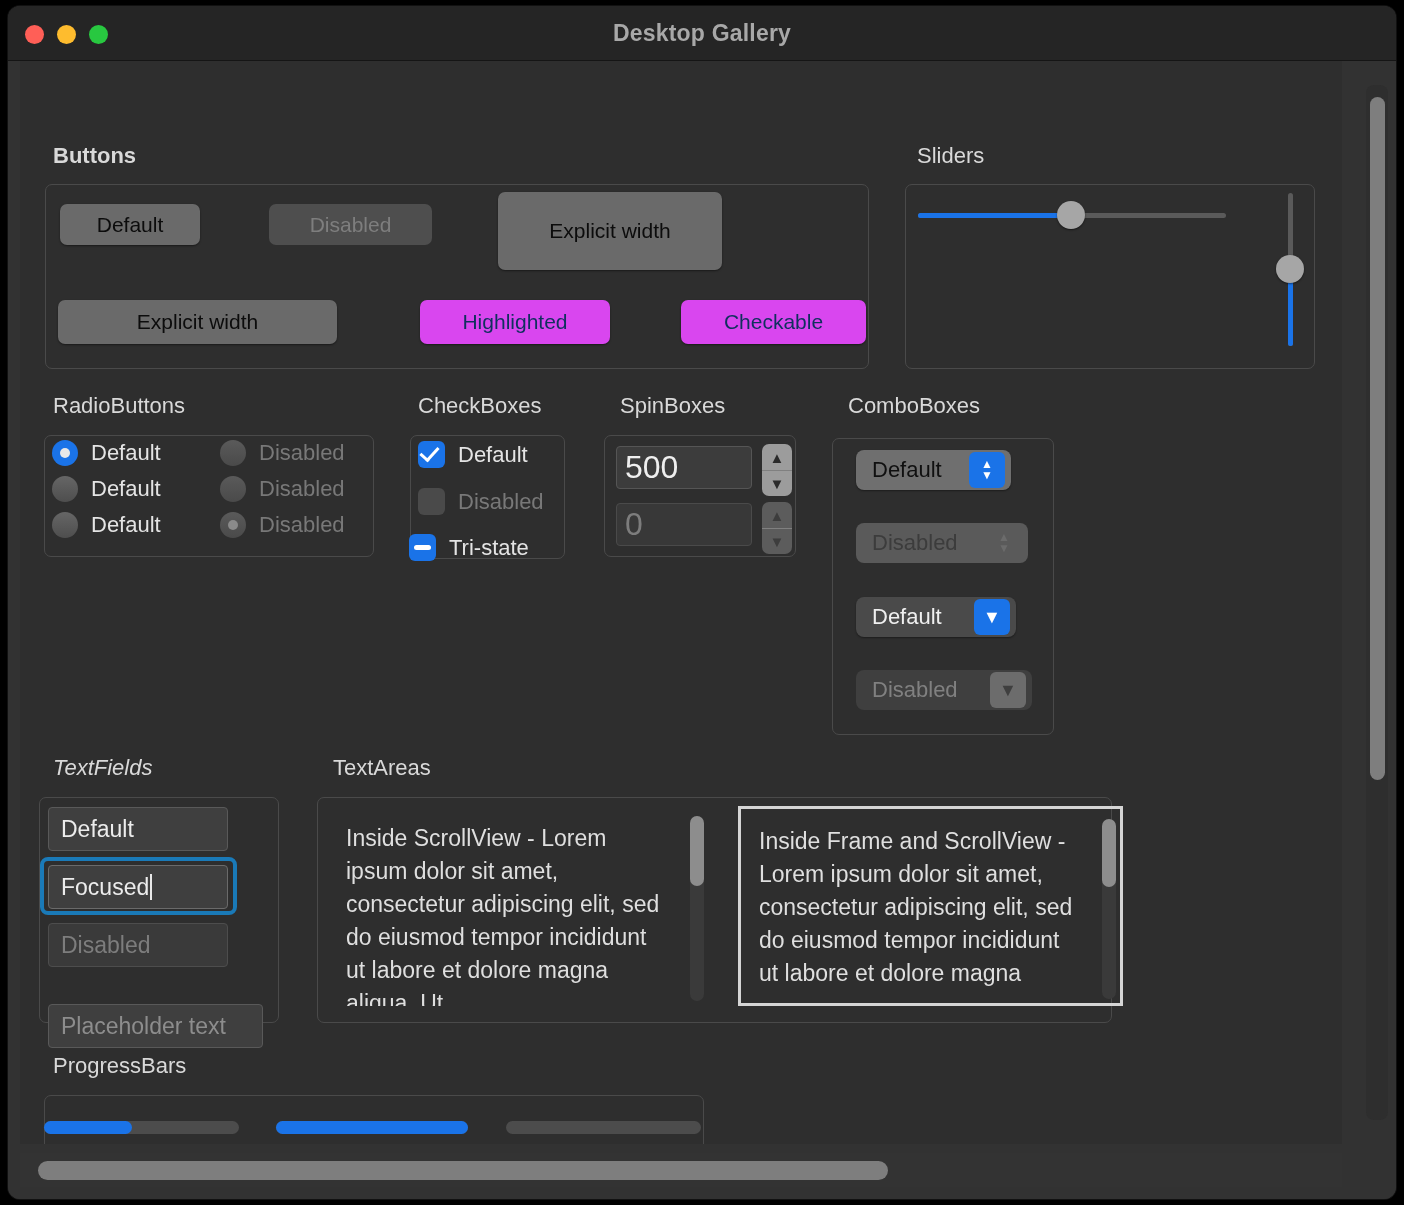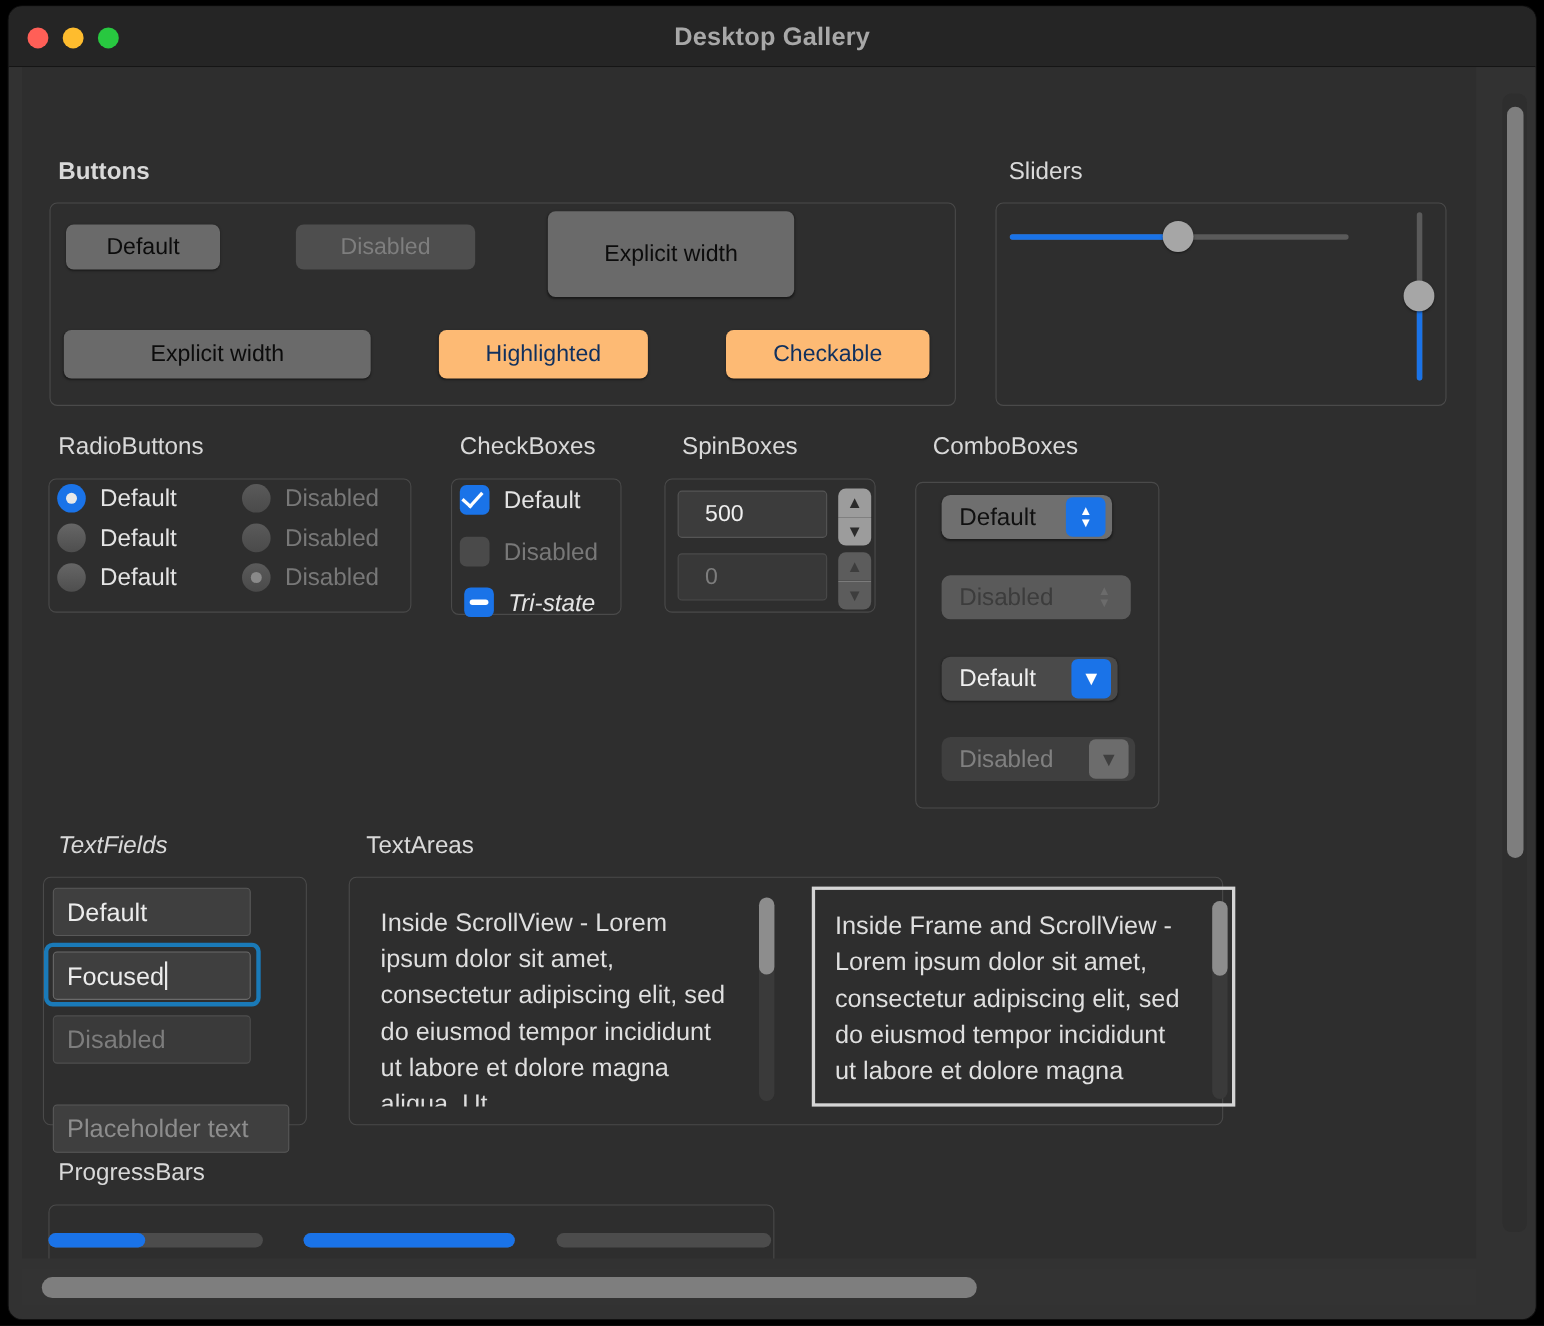--- a/index.html
+++ b/index.html
@@ -127,21 +127,21 @@
     font-size: 21px;
     font-family: "Liberation Sans", sans-serif;
     display: flex;
     align-items: center;
     justify-content: center;
     box-shadow: 0 1px 2px rgba(0,0,0,0.45);
     cursor: default;
     white-space: nowrap;
   }
   .btn.disabled { background: #4e4e4e; color: #7e7e7e; box-shadow: none; }
-  .btn.highlight { background: #fdba74; color: #10305e; }
+  .btn.highlight { background: #d946ef; color: #10305e; margin-left: 21px; }
 
   
   .slider-h-track {
     position: absolute;
     height: 5px;
     background: #5a5a5a;
     border-radius: 3px;
   }
   .slider-h-fill {
     position: absolute;
@@ -226,25 +226,25 @@
   }
   .check-label { font-size: 22px; color: #e4e4e4; white-space: nowrap; }
   .check-label.disabled { color: #787878; }
 
   
   .spin-field {
     position: absolute;
     background: #3c3c3c;
     border: 1px solid #555;
     border-radius: 4px;
-    font-size: 21px;
+    font-size: 32px;
     color: #efefef;
     display: flex;
     align-items: center;
-    padding-left: 24px;
+    padding-left: 8px;
   }
   .spin-field.dim { color: #7d7d7d; border-color: #4a4a4a; background: #383838; }
   .spin-buttons {
     position: absolute;
     width: 30px;
     display: flex;
     flex-direction: column;
   }
   .spin-btn {
     height: 26px;
@@ -429,21 +429,21 @@
         <div class="check-row" style="left:398px; top:380px;">
           <span class="cbox on">
               <span class="tick"></span>
             </span>
           <span class="check-label">Default</span>
         </div>
         <div class="check-row" style="left:398px; top:427px;">
           <span class="cbox"></span>
           <span class="check-label disabled">Disabled</span>
         </div>
-        <div class="check-row" style="left:402px; top:473px;font-style:italic;">
+        <div class="check-row" style="left:389px; top:473px;">
           <span class="cbox on">
               <span class="dash"></span>
             </span>
           <span class="check-label">Tri-state</span>
         </div>
 
         <div class="section-label" style="left:600px; top:332px;">SpinBoxes</div>
         <div class="groupbox" style="left:584px; top:374px; width:192px; height:122px;"></div>
 
         <div class="spin-field" style="left:596px; top:385px; width:136px; height:43px;">500</div>

